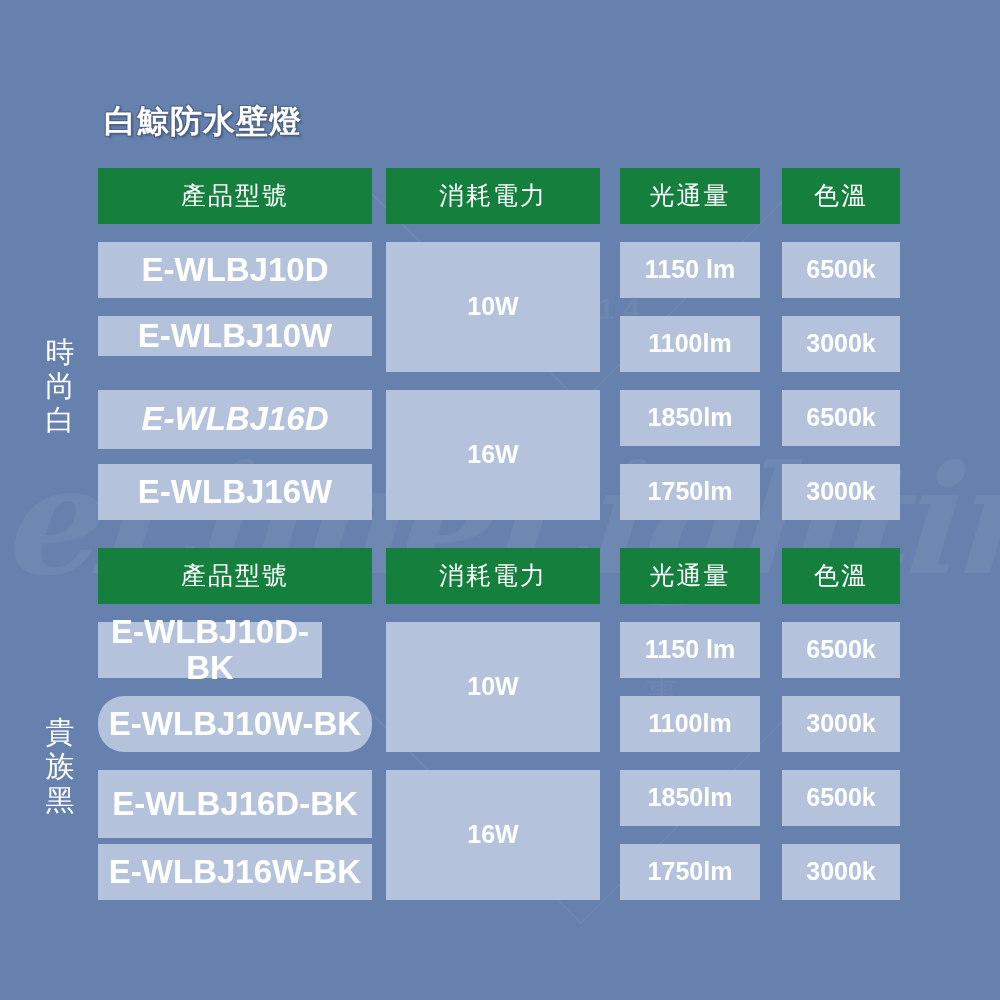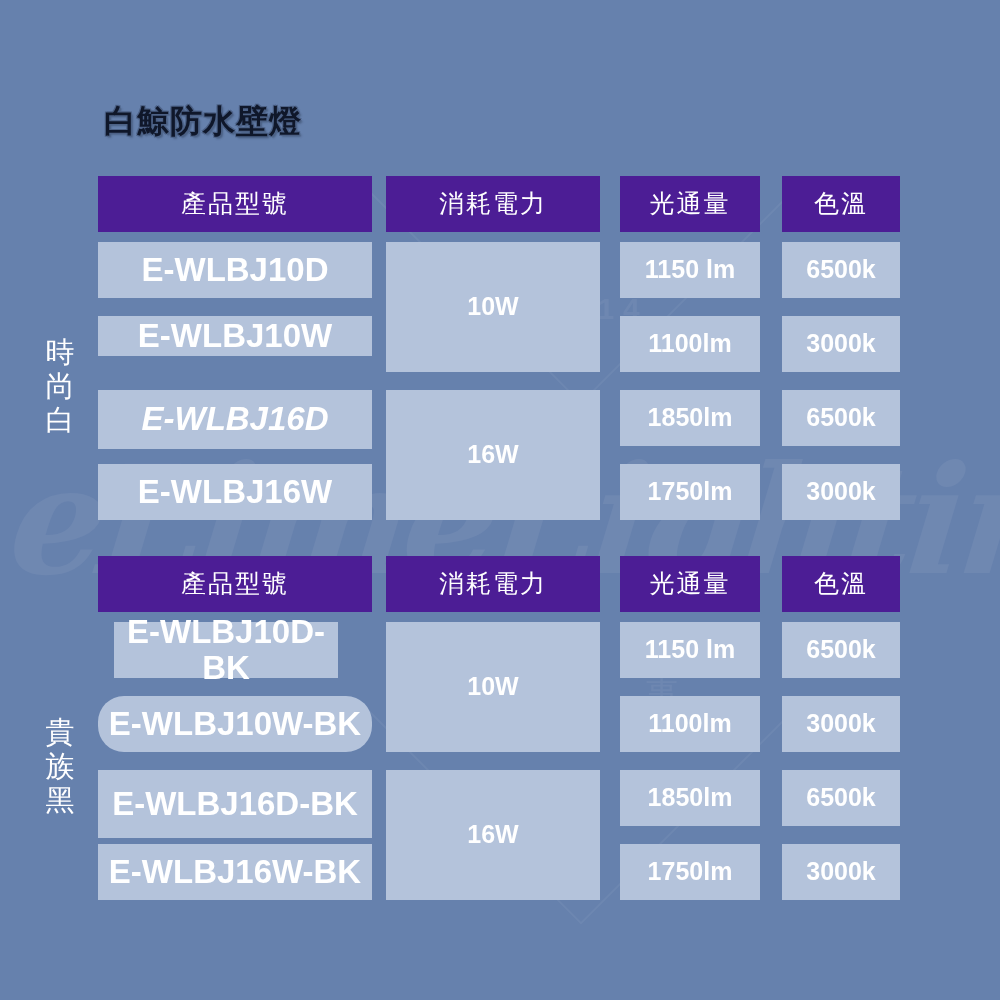--- a/index.html
+++ b/index.html
@@ -67,21 +67,21 @@
   .wm-chev.b { left: 430px; top: 560px; }
 
   
   .title {
     position: absolute;
     left: 104px;
     top: 100px;
     z-index: 3;
     font-size: 32px;
     font-weight: 700;
-    color: #0f172a;
+    color: #ffffff;
     letter-spacing: 1px;
     text-shadow:
        1px 1px 0 #4d6287,
       -1px 1px 0 #4d6287,
        1px -1px 0 #4d6287,
       -1px -1px 0 #4d6287,
        2px 2px 2px rgba(40,55,80,0.45);
   }
 
   
@@ -94,25 +94,24 @@
     position: absolute;
     box-sizing: border-box;
     display: flex;
     align-items: center;
     justify-content: center;
     color: #ffffff;
     text-align: center;
     line-height: 1.1;
   }
   .cell.head {
-    background: #4c1d95;
+    background: #15803d;
     font-size: 25px;
     font-weight: 400;
     letter-spacing: 2px;
-    margin-top: 8px;
   }
   .cell.data {
     background: #b4c3db;
     font-size: 25px;
     font-weight: 700;
   }
   .cell.power {
     background: #b4c3db;
     font-size: 25px;
     font-weight: 700;
@@ -187,21 +186,21 @@
     <span>貴</span>
     <span>族</span>
     <span>黑</span>
   </div>
 
   <div class="cell head" style="left:98px; top:548px; width:274px; height:56px;">產品型號</div>
   <div class="cell head" style="left:386px; top:548px; width:214px; height:56px;">消耗電力</div>
   <div class="cell head" style="left:620px; top:548px; width:140px; height:56px;">光通量</div>
   <div class="cell head" style="left:782px; top:548px; width:118px; height:56px;">色溫</div>
 
-  <div class="cell data model" style="left:114px; top:622px; width:224px; height:56px;">E-WLBJ10D-BK</div>
+  <div class="cell data model" style="left:98px; top:622px; width:224px; height:56px;">E-WLBJ10D-BK</div>
   <div class="cell data" style="left:620px; top:622px; width:140px; height:56px;">1150 lm</div>
   <div class="cell data" style="left:782px; top:622px; width:118px; height:56px;">6500k</div>
 
   <div class="cell data model" style="left:98px; top:696px; width:274px; height:56px;border-radius:26px;">E-WLBJ10W-BK</div>
   <div class="cell data" style="left:620px; top:696px; width:140px; height:56px;">1100lm</div>
   <div class="cell data" style="left:782px; top:696px; width:118px; height:56px;">3000k</div>
 
   <div class="cell power" style="left:386px; top:622px; width:214px; height:130px;">10W</div>
 
   <div class="cell data model" style="left:98px; top:770px; width:274px; height:68px;">E-WLBJ16D-BK</div>

